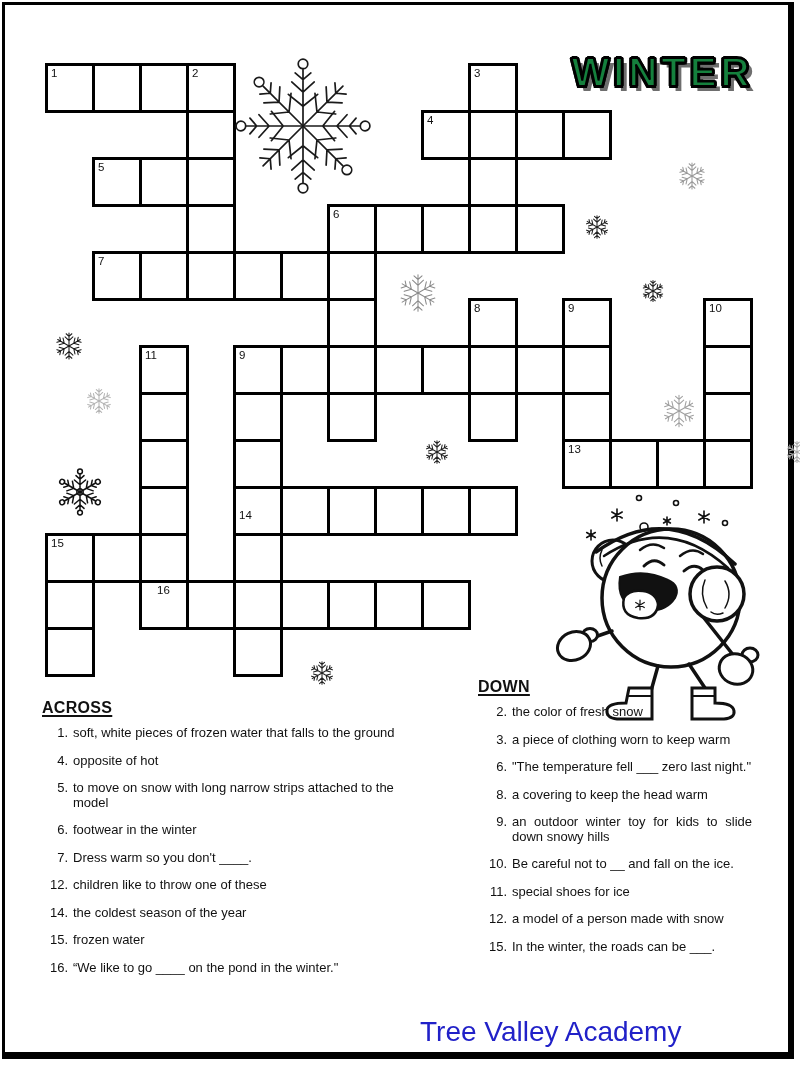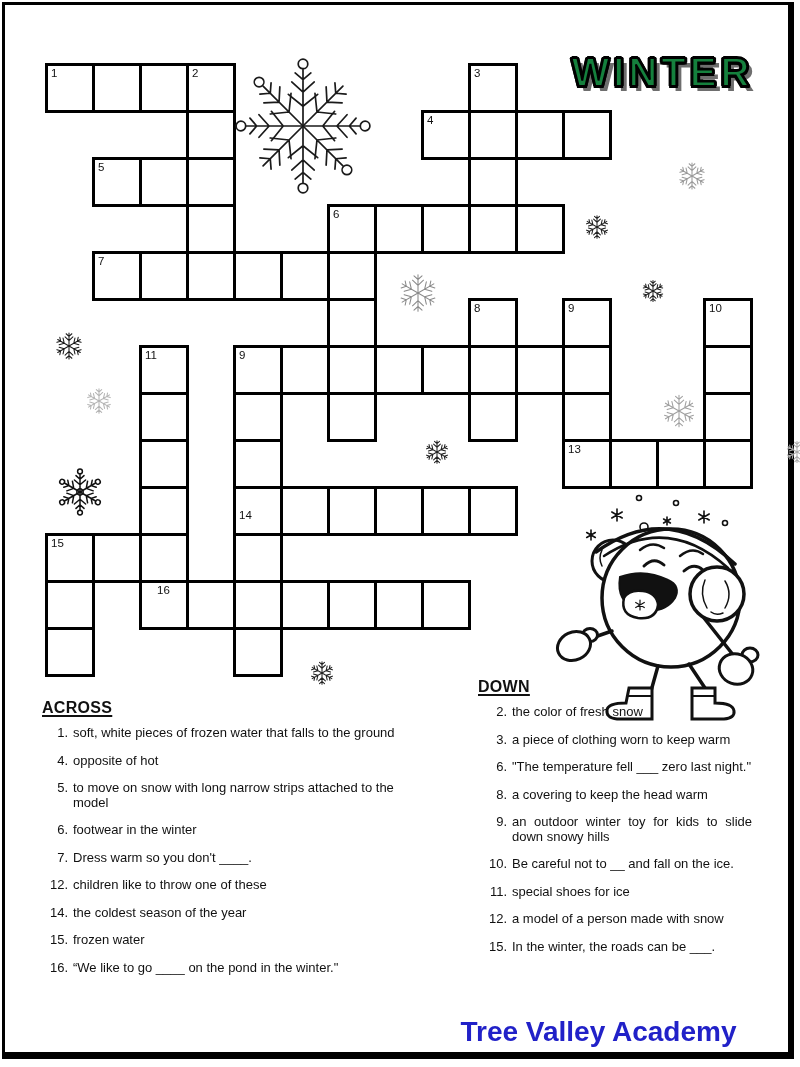--- a/index.html
+++ b/index.html
@@ -23,22 +23,22 @@
   .clues h2{margin:0 0 9px 0;font-size:16px;letter-spacing:.3px;
             text-decoration:underline;text-decoration-thickness:2px;text-underline-offset:2px;}
   .clue{display:flex;margin-bottom:13px;font-size:13px;line-height:14.5px;}
   .clue .cnum{flex:0 0 auto;text-align:right;margin-right:5px;}
   .across-col{left:42px;top:699px;width:400px;}
   .across-col .cnum{width:26px;}
   .across-col .ctext{width:322px;}
   .down-col{left:478px;top:678px;width:290px;}
   .down-col .cnum{width:29px;}
   .down-col .ctext{width:240px;text-align:justify;}
-  .brand{position:absolute;top:1016px;left:420px;width:357px;text-align:center;
-         font-weight:bold;font-size:28px;}
+  .brand{position:absolute;top:1016px;left:420px;width:357px;text-align:left;
+         font-weight:normal;font-size:28px;}
   .snowman{position:absolute;left:528px;top:488px;}
 </style>
 </head>
 <body>
 
 <div class="page">
 
   <div class="frame"></div>
 
   <div class="title">WINTER</div>

